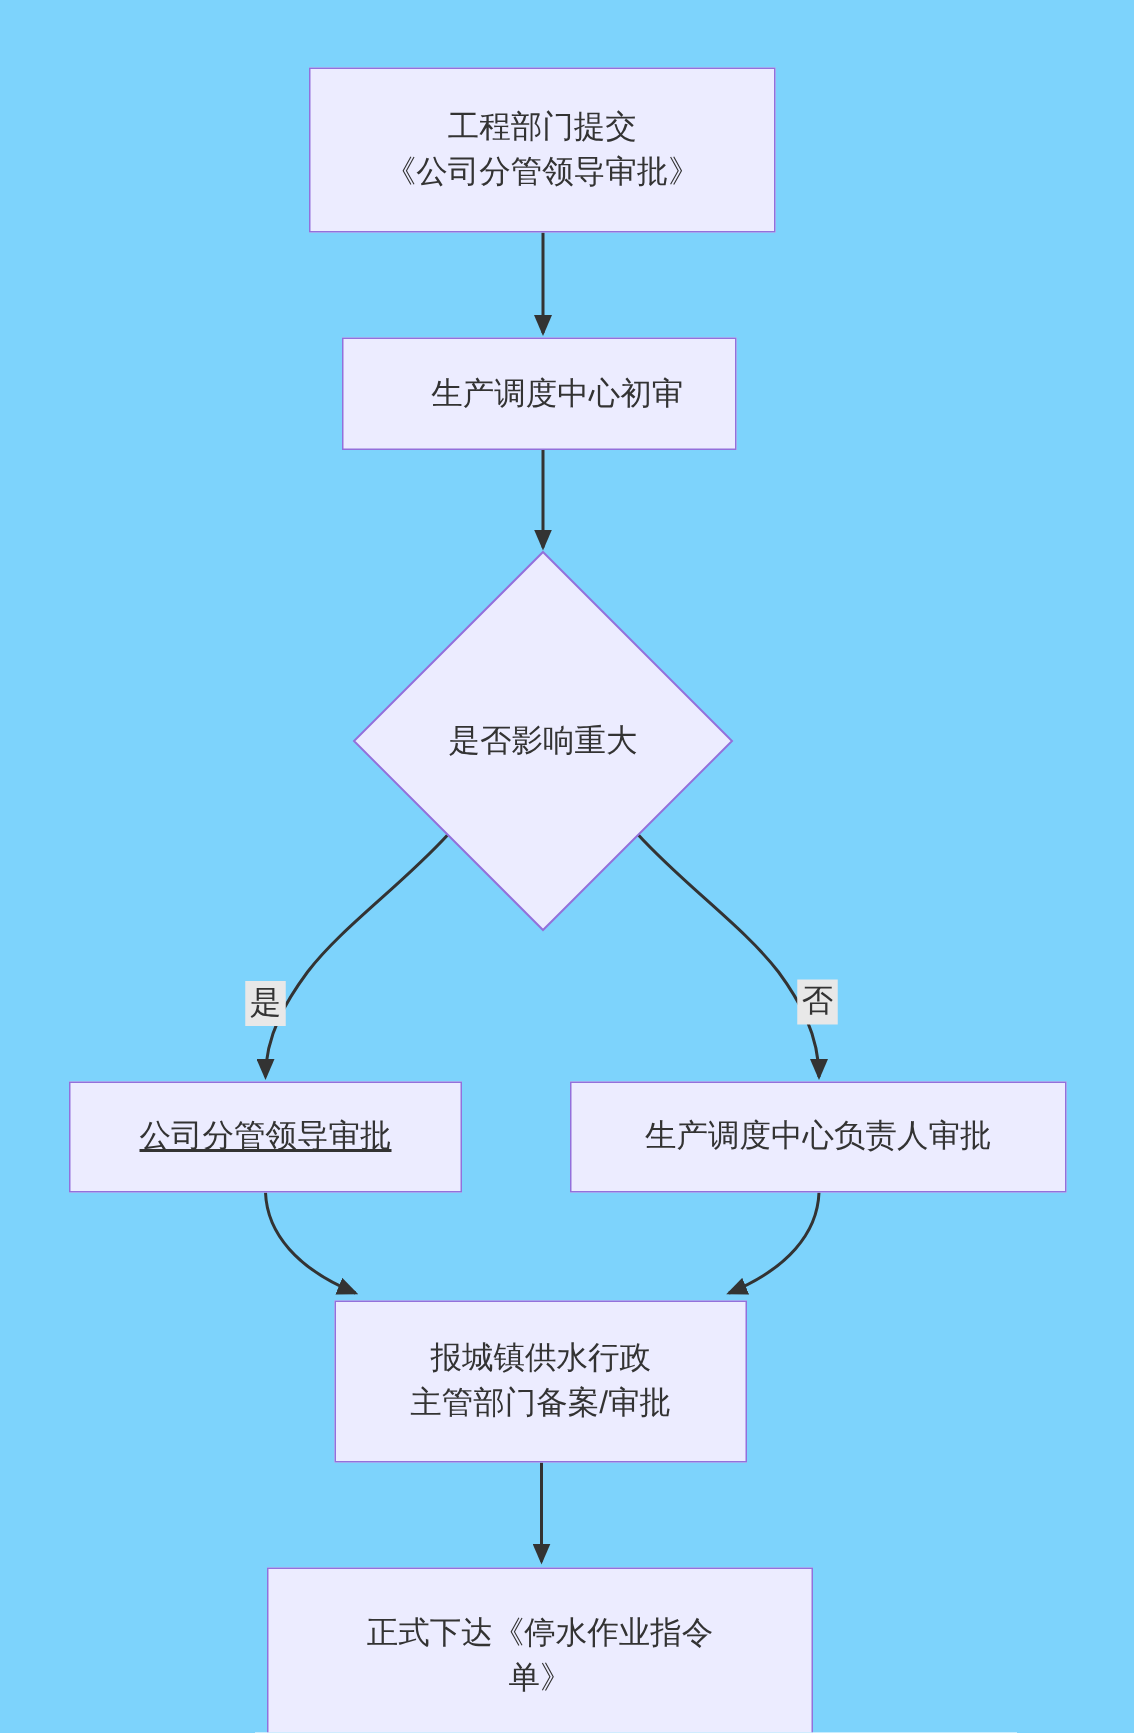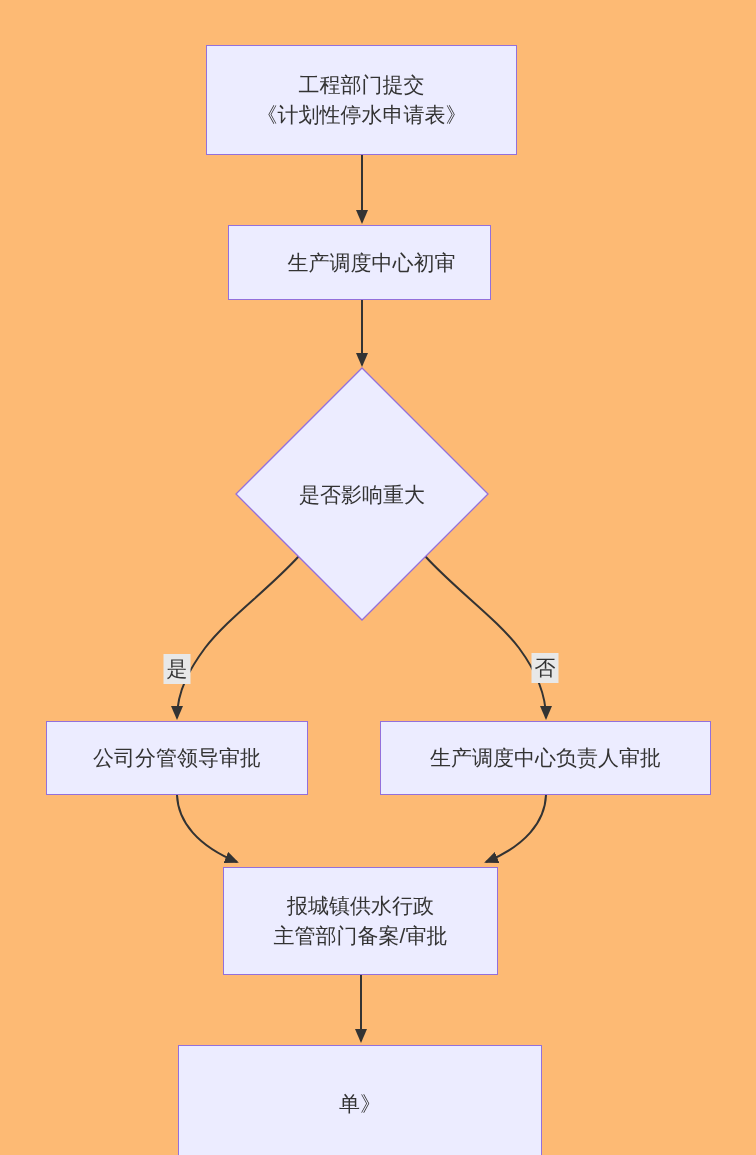--- a/index.html
+++ b/index.html
@@ -1,20 +1,20 @@
 <!DOCTYPE html>
 <html><head>
 <meta charset="utf-8">
 <style>
   html, body { margin: 0; padding: 0; background: #ffffff; }
   .canvas {
     position: relative;
     width: 756px;
     height: 1155px;
-    background: #fdba74;
+    background: #7dd3fc;
     overflow: hidden;
     font-family: "Liberation Sans", sans-serif;
     color: #333333;
   }
   .edges {
     position: absolute;
     left: 0; top: 0;
     width: 756px; height: 1155px;
   }
   .edge {
@@ -77,45 +77,46 @@
     <path class="edge" d="M425 556 C456 590 496 618 519 648 C533 667 546 690 546 718" marker-end="url(#arrow)"></path>
     <path class="edge" d="M177 795 C178 822 198 846 237 862" marker-end="url(#arrow)"></path>
     <path class="edge" d="M546 795 C545 822 525 846 486 862" marker-end="url(#arrow)"></path>
     <path class="edge" d="M361 975 L361 1041" marker-end="url(#arrow)"></path>
 
     <polygon points="362,368 488,494 362,620 236,494" fill="#ECECFF" stroke="#9370DB" stroke-width="1.3"></polygon>
   </svg>
 
   <div class="node" style="left:206px; top:45px; width:311px; height:110px;">
     <div>工程部门提交</div>
-    <div>《计划性停水申请表》</div>
+    <div>《公司分管领导审批》</div>
   </div>
 
   <div class="node" style="left:228px; top:225px; width:263px; height:75px;padding-left:24px;">
     <div>生产调度中心初审</div>
   </div>
 
   <div class="decision-text">
     <div>是否影响重大</div>
   </div>
 
   <div class="edge-label" style="left:177px; top:669px;">是</div>
 
   <div class="edge-label" style="left:545px; top:668px;">否</div>
 
-  <div class="node" style="left:46px; top:721px; width:262px; height:74px;">
+  <div class="node" style="left:46px; top:721px; width:262px; height:74px;text-decoration:underline;">
     <div>公司分管领导审批</div>
   </div>
 
   <div class="node" style="left:380px; top:721px; width:331px; height:74px;">
     <div>生产调度中心负责人审批</div>
   </div>
 
   <div class="node" style="left:223px; top:867px; width:275px; height:108px;">
     <div>报城镇供水行政</div>
     <div>主管部门备案/审批</div>
   </div>
 
   <div class="node" style="left:178px; top:1045px; width:364px; height:118px;">
+    <div>正式下达《停水作业指令</div>
     <div>单》</div>
   </div>
 
 </div>
 
 </body></html>

